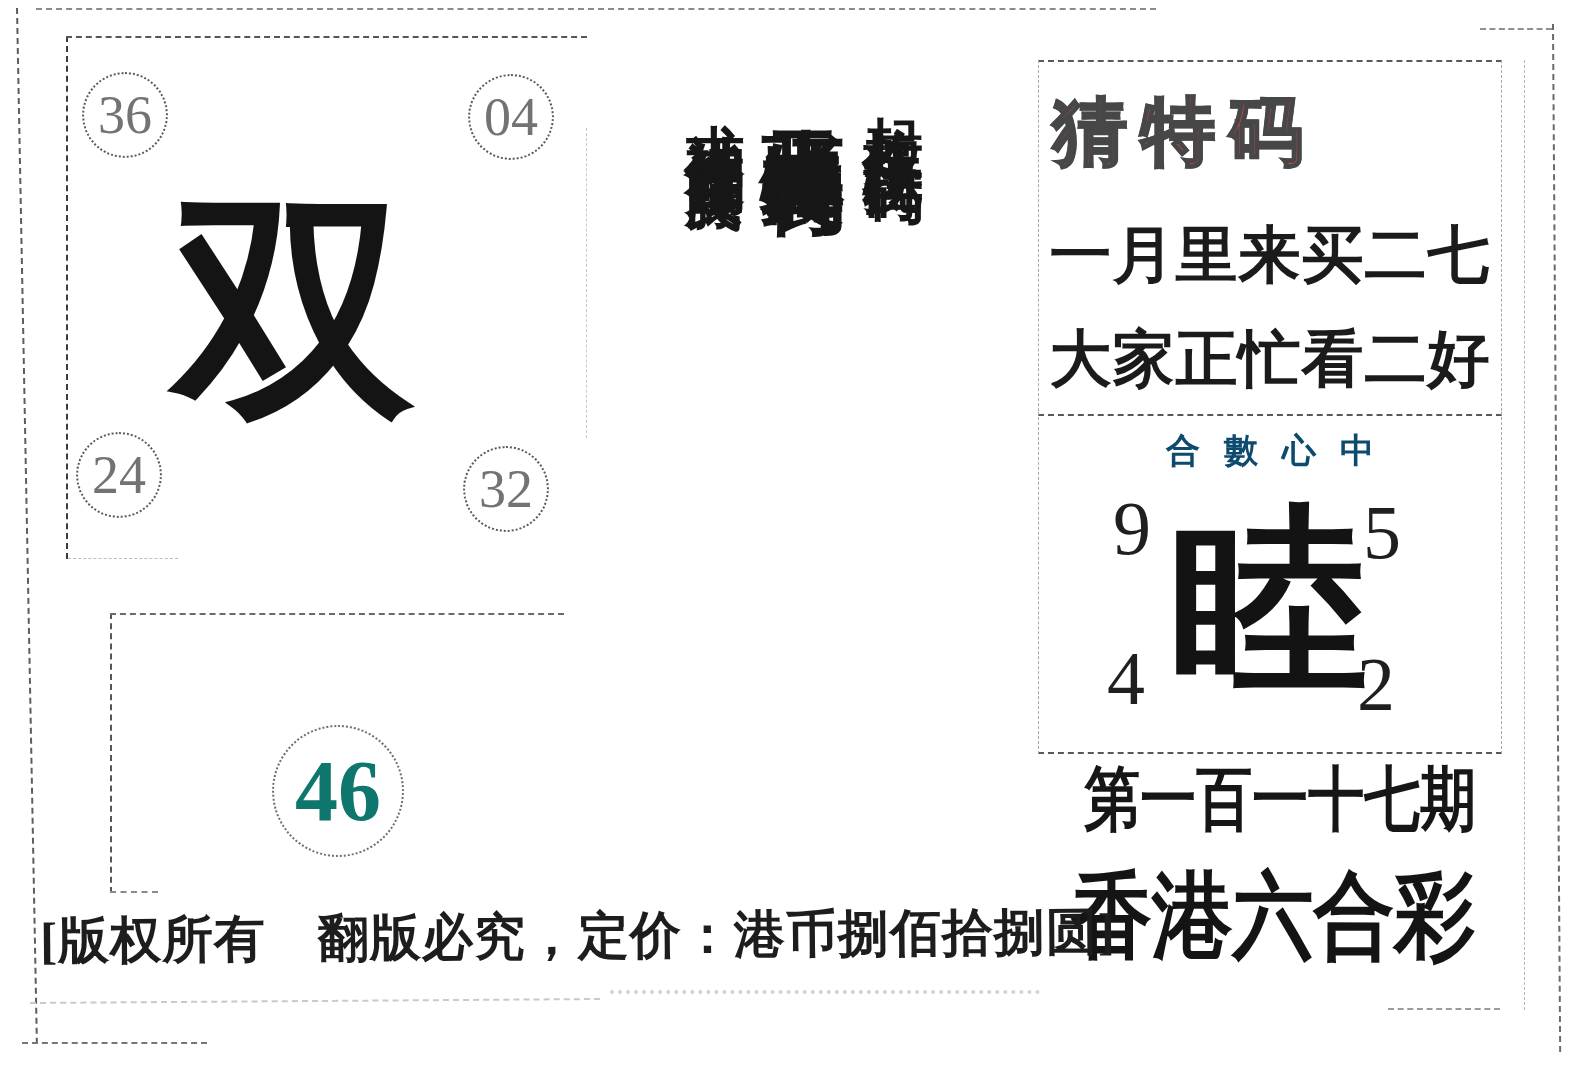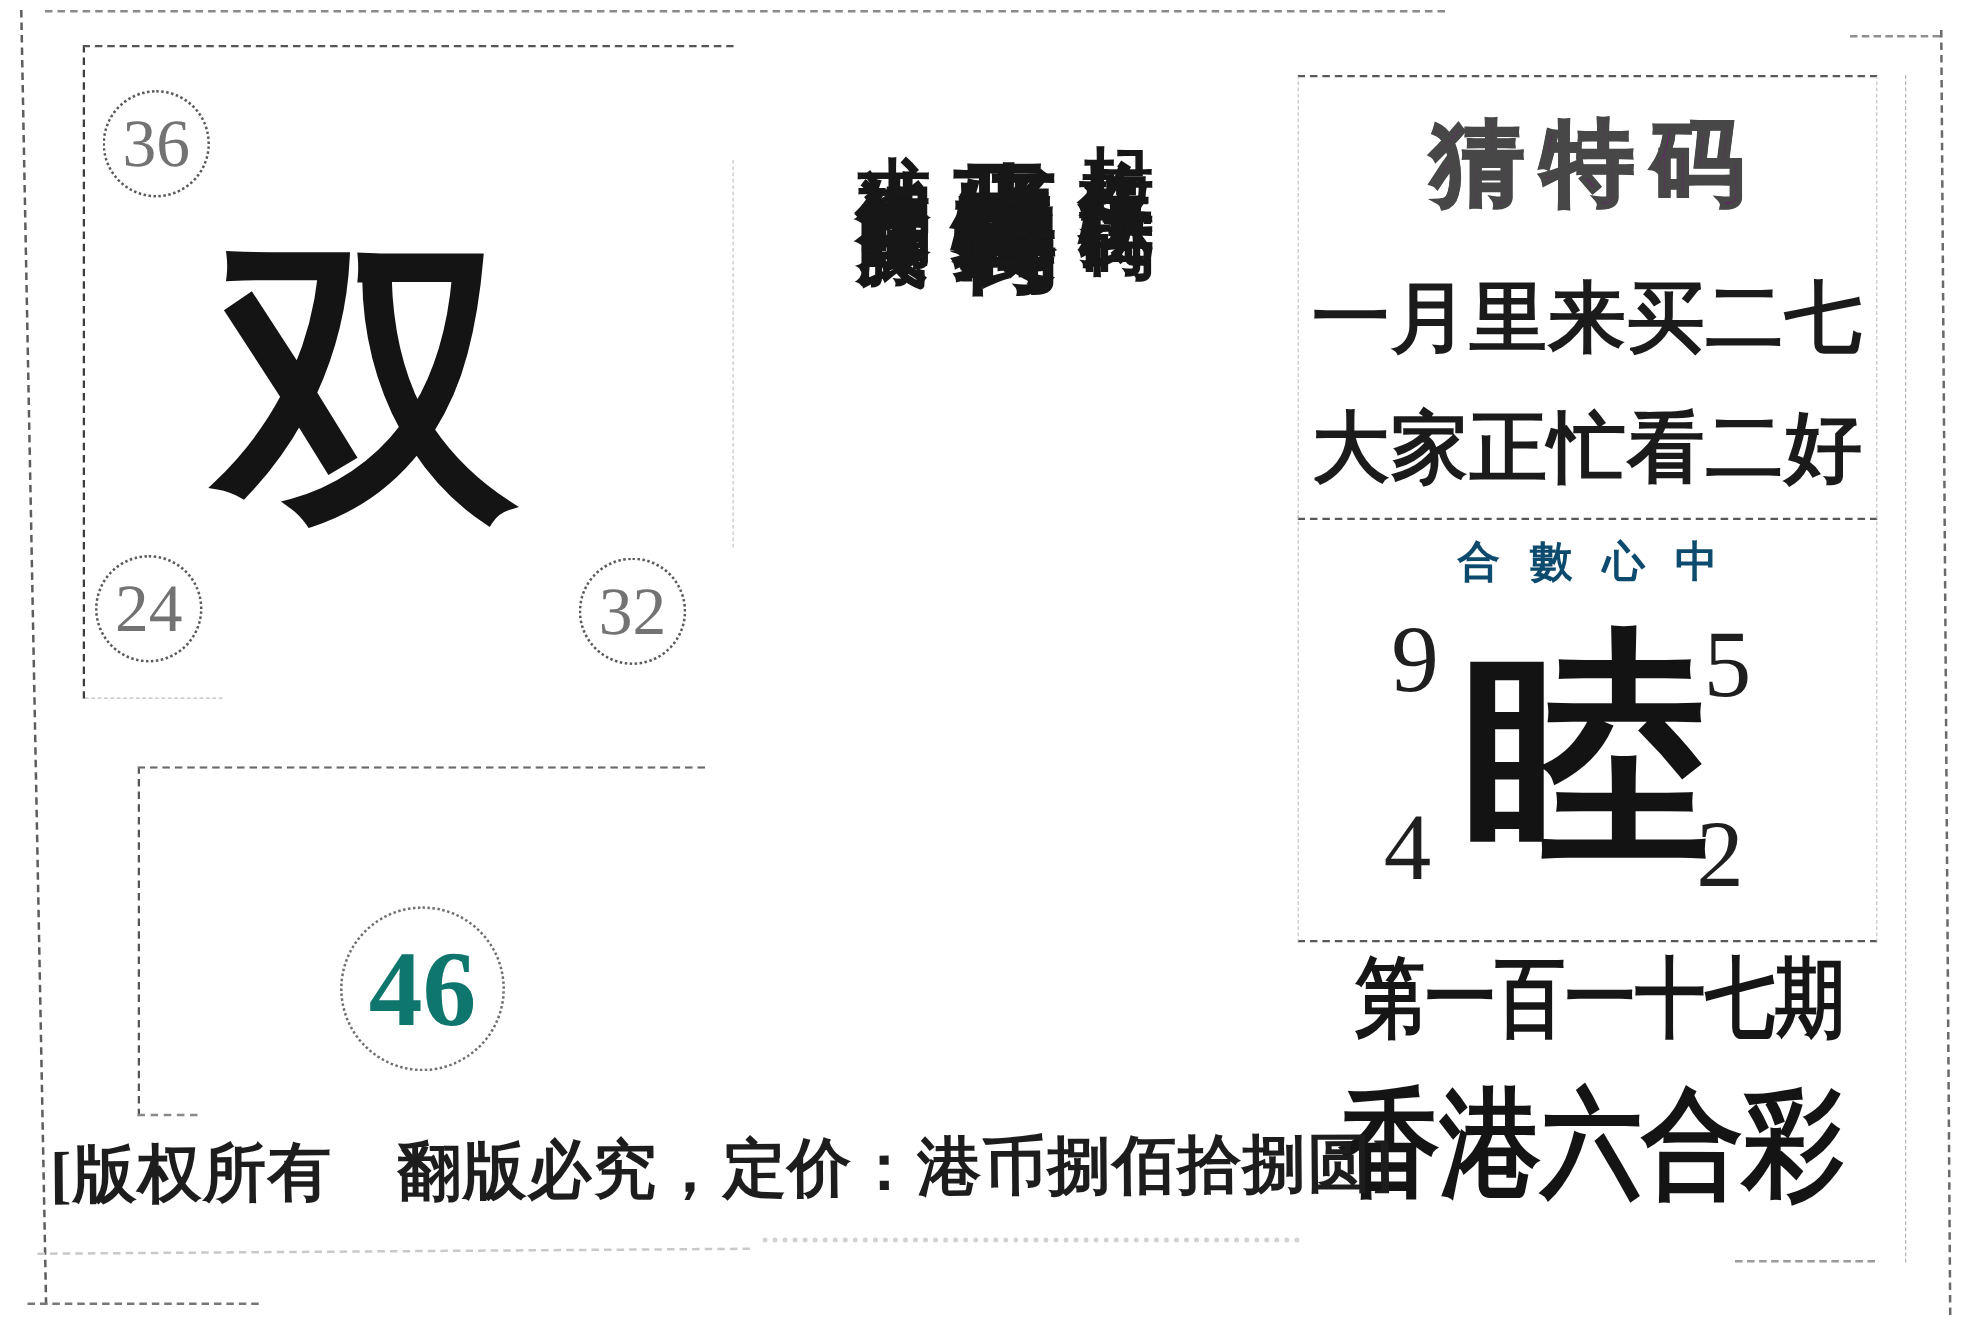--- a/index.html
+++ b/index.html
@@ -29,21 +29,21 @@
   }
   .double-box .faint-right{position:absolute;right:0;top:90px;height:310px;border-left:1px dashed #c8c8c8;}
   .double-box .faint-bottom{position:absolute;left:0;bottom:0;width:110px;border-top:1px dashed #bdbdbd;}
   .corner-circle{
     position:absolute;width:82px;height:82px;border:2px dotted #5a5a5a;border-radius:50%;
     display:flex;align-items:center;justify-content:center;
     font-size:54px;line-height:1;color:#737373;
   }
   .cc-tl{left:14px;top:34px;}
   .cc-tr{left:400px;top:36px;}
-  .cc-bl{left:8px;top:406px;}
+  .cc-bl{left:8px;top:394px;}
   .cc-br{left:395px;top:408px;text-align:center;}
   .double-char{
     position:absolute;left:95px;top:146px;width:262px;height:252px;
     font-size:242px;line-height:252px;font-weight:bold;text-align:center;color:#141414;
   }
 
   
   .onecode-box{
     left:110px;top:613px;width:452px;height:278px;
     border-top:2px dashed #6a6a6a;
@@ -70,23 +70,23 @@
   .vcol-mid{left:754px;top:60px;font-size:84px;letter-spacing:5px;}
   .vcol-right{left:858px;top:68px;font-size:60px;letter-spacing:9px;}
 
   
   .guess-box{
     left:1038px;top:60px;width:462px;height:352px;
     border-top:2px dashed #585858;border-bottom:2px dashed #585858;
     border-left:1px dashed #a8a8a8;border-right:1px dashed #a8a8a8;
   }
   .guess-title{
-    position:absolute;left:0;top:28px;width:100%;text-align:center;
+    position:absolute;left:0;top:28px;width:100%;text-align:left;
     font-size:74px;line-height:1.15;font-weight:bold;letter-spacing:14px;padding-left:14px;box-sizing:border-box;
-    color:#701a75;
+    color:#ef4444;
     -webkit-text-stroke:2.5px #474747;
     text-shadow:1px 0 0 #5c5c5c,-1px 0 0 #5c5c5c,0 1px 0 #5c5c5c,0 -1px 0 #5c5c5c;
   }
   .guess-line1{position:absolute;left:0;top:158px;width:100%;text-align:center;font-size:62px;line-height:1.15;font-weight:bold;letter-spacing:1px;}
   .guess-line2{position:absolute;left:0;top:262px;width:100%;text-align:center;font-size:62px;line-height:1.15;font-weight:bold;letter-spacing:1px;}
 
   .sum-box{
     left:1038px;top:412px;width:462px;height:340px;
     border-bottom:2px dashed #585858;
     border-left:1px dashed #a8a8a8;border-right:1px dashed #a8a8a8;
@@ -138,20 +138,23 @@
   <div class="abs b-right-outer"></div>
   <div class="abs b-right-inner"></div>
   <div class="abs b-topright"></div>
 
   <div class="abs double-box">
     <div class="faint-right"></div>
     <div class="faint-bottom"></div>
     <div class="corner-circle cc-tl">
       <span>36</span>
     </div>
+    <div class="corner-circle cc-tr">
+      <span>04</span>
+    </div>
     <div class="corner-circle cc-bl">
       <span>24</span>
     </div>
     <div class="corner-circle cc-br">
       <span>32</span>
     </div>
     <div class="double-char">双</div>
   </div>
 
   <div class="abs onecode-box">

